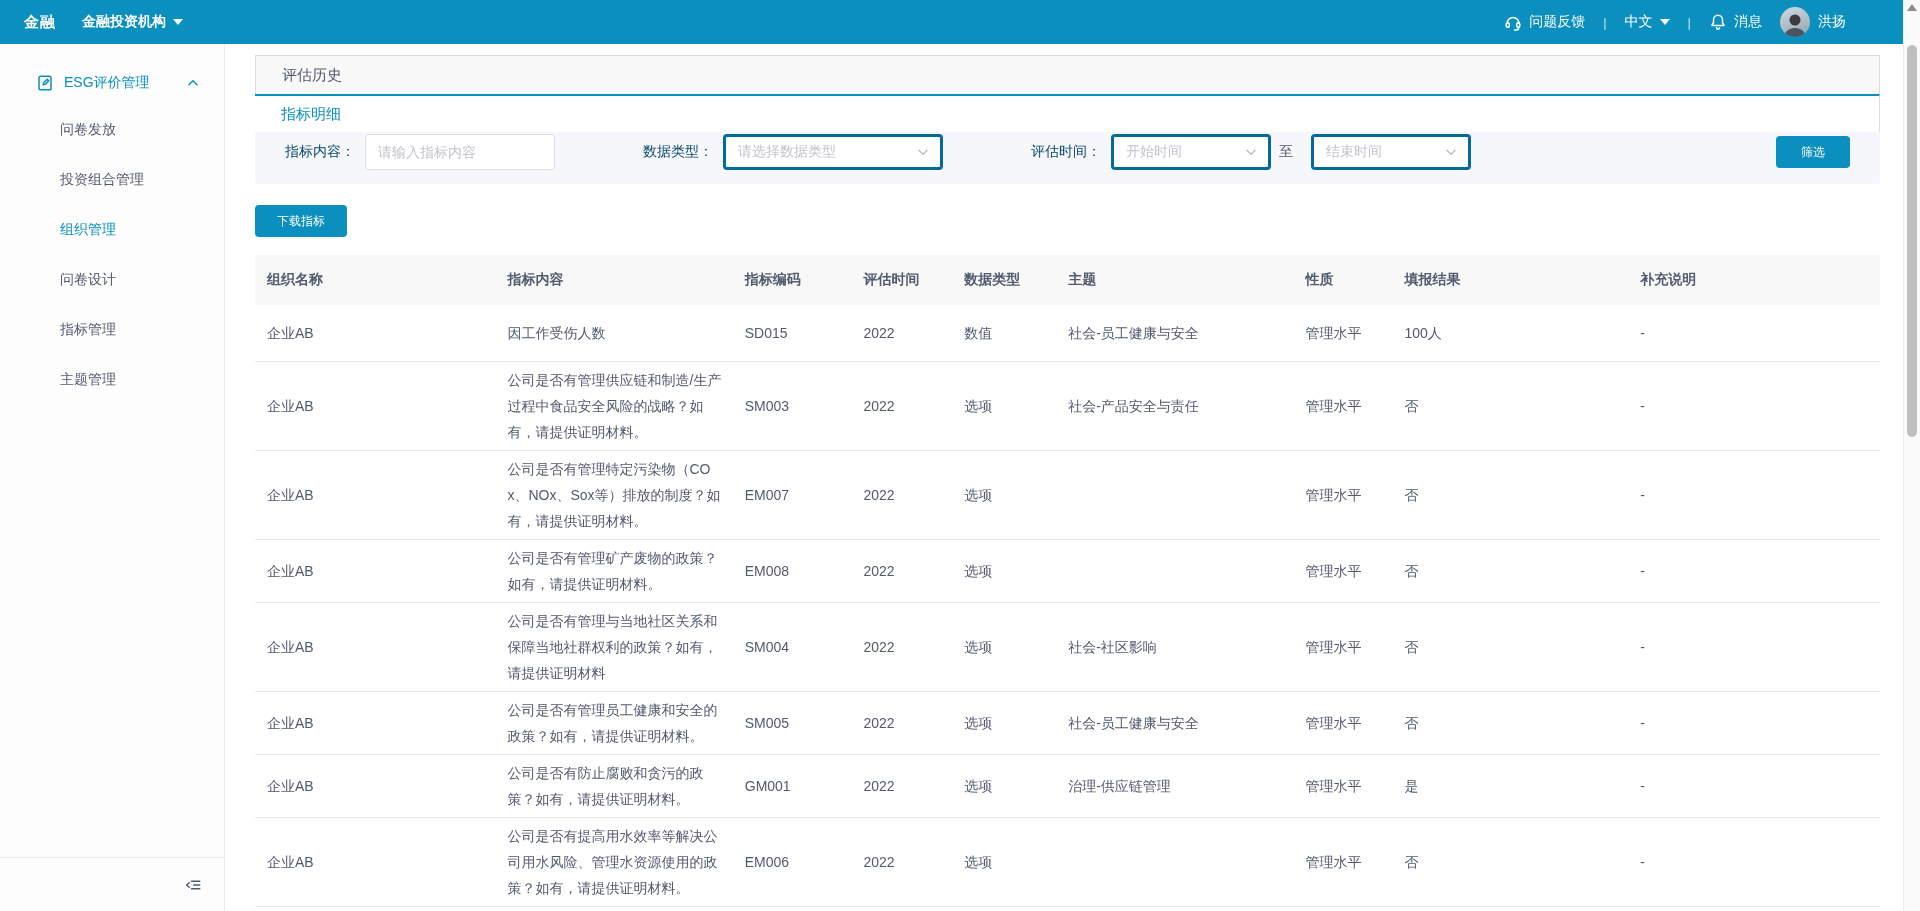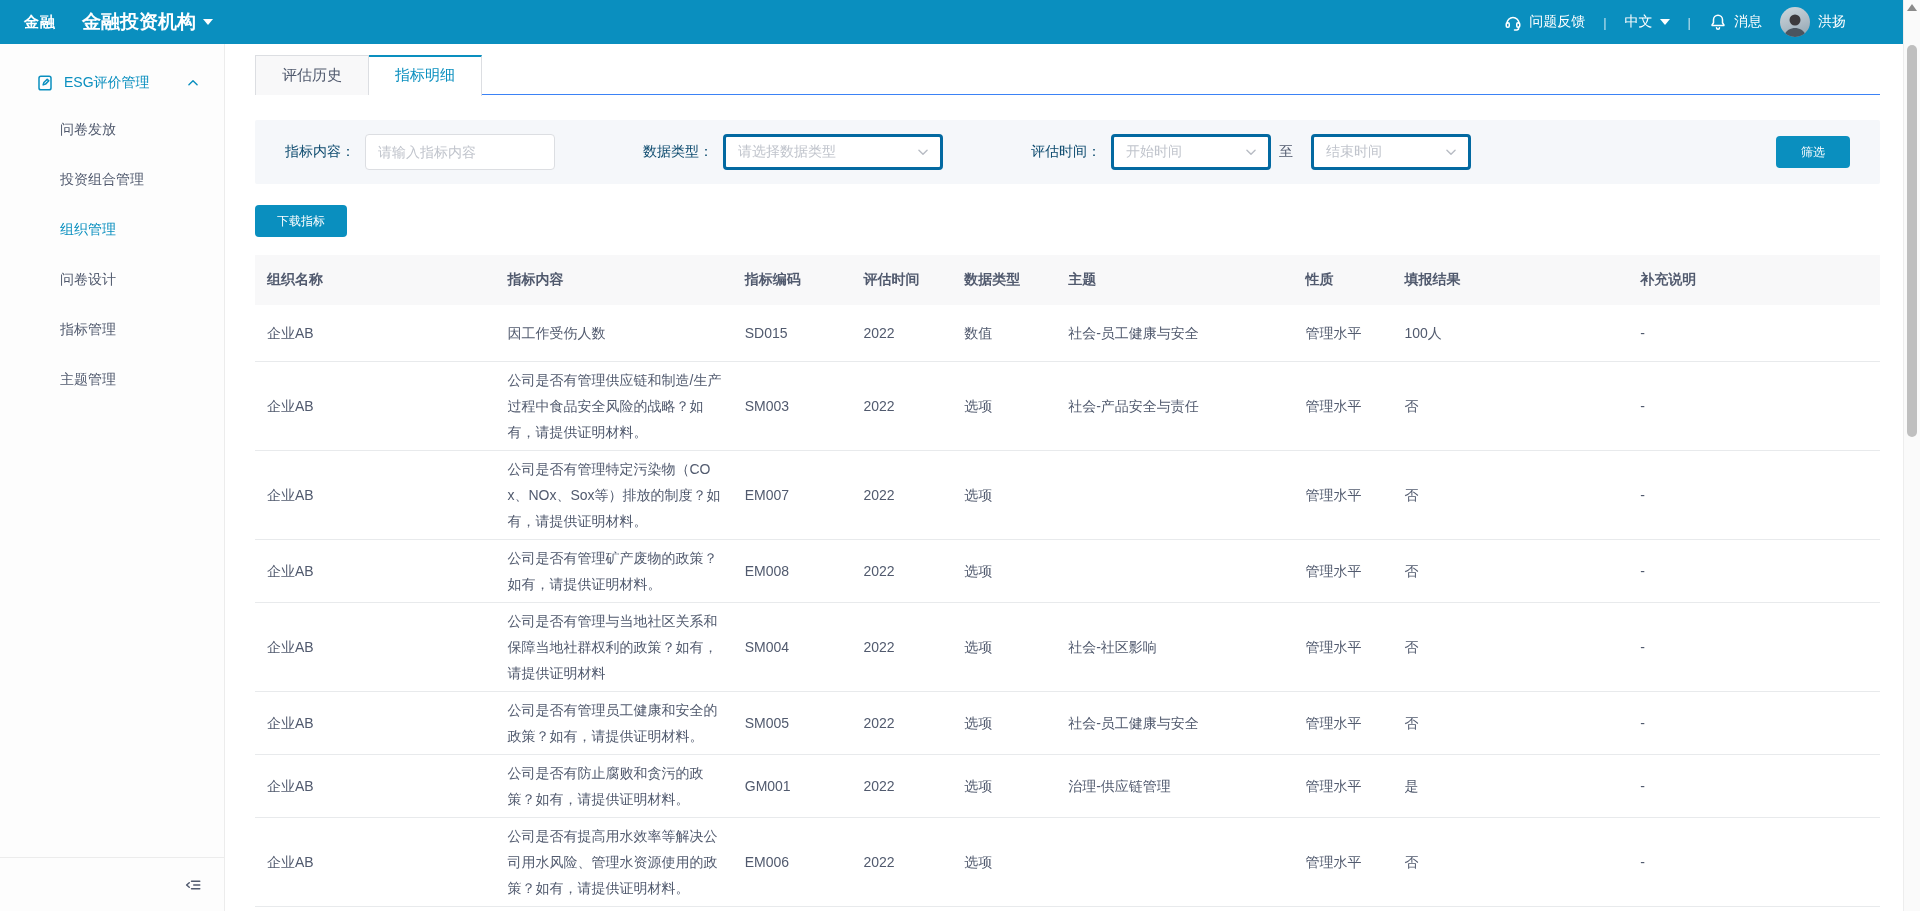--- a/index.html
+++ b/index.html
@@ -5,21 +5,21 @@
   * { margin:0; padding:0; box-sizing:border-box; }
   html,body { width:1920px; height:911px; overflow:hidden; background:#fff;
     font-family:"Liberation Sans","DejaVu Sans",sans-serif; }
 
   
   .topbar { position:absolute; top:0; left:0; right:16px; height:44px; background:#0a8fbf;
     display:flex; align-items:center; justify-content:space-between;
     padding:0 58px 0 24px; color:#fff; z-index:5; }
   .topbar-left { display:flex; align-items:center; gap:26px; }
   .logo { font-size:15px; font-weight:bold; letter-spacing:1px; }
-  .org-switch { display:flex; align-items:center; gap:7px; font-size:19px; font-weight:bold; cursor:pointer; }
+  .org-switch { display:flex; align-items:center; gap:7px; font-size:14px; font-weight:bold; cursor:pointer; }
   .caret-down { width:0; height:0; border-left:5px solid transparent; border-right:5px solid transparent;
     border-top:6px solid #fff; display:inline-block; }
   .topbar-right { display:flex; align-items:center; gap:18px; font-size:14px; }
   .top-item { display:flex; align-items:center; gap:7px; cursor:pointer; }
   .top-item svg { display:block; }
   .tb-divider { color:rgba(255,255,255,.75); font-size:13px; }
   .user { display:flex; align-items:center; gap:8px; cursor:pointer; }
   .avatar { width:30px; height:30px; border-radius:50%; overflow:hidden;
     background:linear-gradient(160deg,#cfd8dd 0%,#aebcc6 55%,#8fa2ae 100%); position:relative; }
   .avatar svg { position:absolute; left:0; top:2px; }
@@ -41,21 +41,21 @@
   .side-item { height:50px; line-height:50px; padding-left:60px; font-size:14px; color:#515a6e; cursor:pointer; }
   .side-item.active { color:#0a8fbf; }
   .side-footer { position:absolute; bottom:0; left:0; right:0; height:54px;
     border-top:1px solid #ececec; display:flex; align-items:center; justify-content:flex-end; padding-right:22px; }
   .collapse-btn { cursor:pointer; display:flex; }
 
   
   .main { position:absolute; top:44px; left:225px; right:40px; bottom:0; background:#fff; padding-left:30px; }
 
   
-  .tabs { display:flex; margin-top:11px; border-bottom:1px solid #3b82f6; height:40px; }
+  .tabs { display:flex; margin-top:11px; border-bottom:4px solid #3b82f6; height:40px;flex-direction:column; }
   .tab { height:40px; line-height:38px; padding:0 26px; font-size:15px; color:#515a6e;
     background:#f8f8f9; border:1px solid #dcdee2; border-bottom:none; cursor:pointer; }
   .tab + .tab { border-left:none; }
   .tab.active { background:#fff; color:#0a8fbf; border-top:2px solid #0a8fbf; line-height:36px;
     position:relative; top:0; margin-bottom:-1px; height:41px; }
 
   
   .filterbar { margin-top:25px; height:64px; background:#f5f7fa; border-radius:2px;
     display:flex; align-items:center; padding:0 30px; }
   .f-label { font-size:14px; color:#0c4a6e; white-space:nowrap; }

